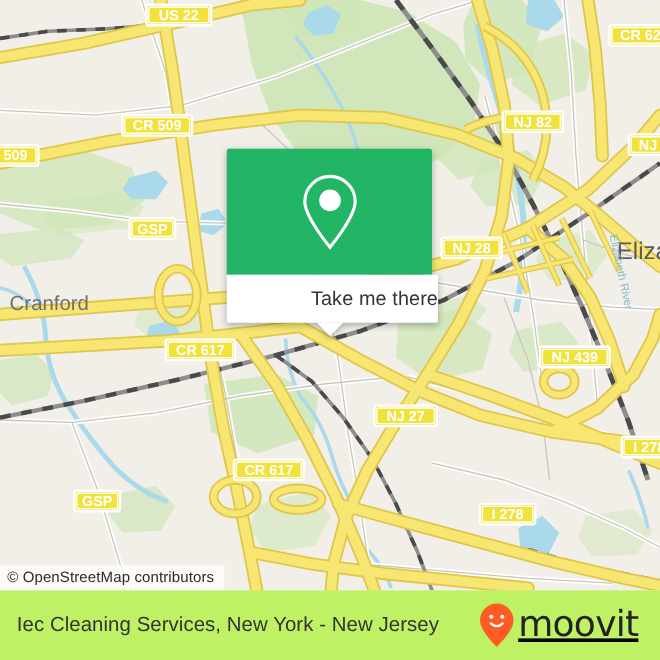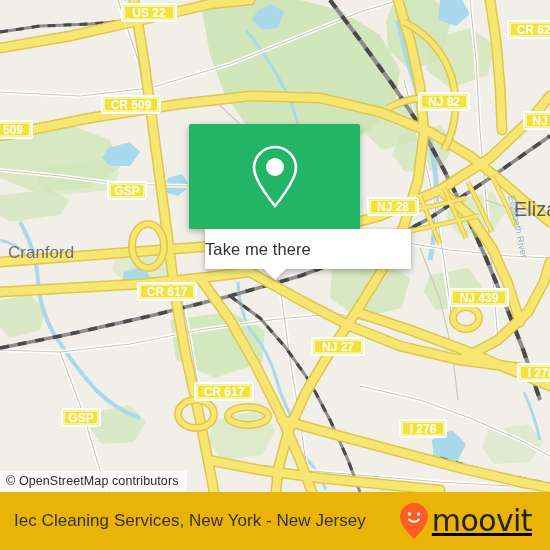--- a/index.html
+++ b/index.html
@@ -29,39 +29,39 @@
   #card{
     position:absolute;left:189px;top:124px;width:171px;
     filter:drop-shadow(0 2px 3px rgba(0,0,0,0.30));
   }
   #card-green{
     background:#22b566;height:105px;width:171px;
     border-radius:2px 2px 0 0;
     display:flex;align-items:center;justify-content:center;
   }
   #card-white{
-    background:#ffffff;height:40px;width:206px;
+    background:#ffffff;height:40px;width:176px;
     border-radius:0 0 2px 2px;
-    display:flex;align-items:center;justify-content:flex-start;margin-left:16px;
+    display:flex;align-items:center;justify-content:flex-end;
   }
   #card-label{
     font-size:16.5px;color:#333333;letter-spacing:0.1px;
   }
   #card-tip{
     position:absolute;left:50%;margin-left:-11px;top:145px;
     width:0;height:0;
     border-left:11px solid transparent;
     border-right:11px solid transparent;
     border-top:11px solid #ffffff;
   }
 
   
   #footer{
     position:absolute;left:0;top:492px;width:550px;height:58px;
-    background:#eab308;overflow:hidden;
+    background:#bef264;overflow:hidden;
   }
   #footer-inner{
     position:relative;width:550px;height:58px;
     display:flex;align-items:center;justify-content:space-between;
     padding:0 18px 0 14px;box-sizing:border-box;
   }
   #footer-title{
     font-size:17px;color:#333333;letter-spacing:0.05px;white-space:nowrap;
   }
   #logo{display:flex;align-items:center;gap:3px;text-decoration:underline;}

